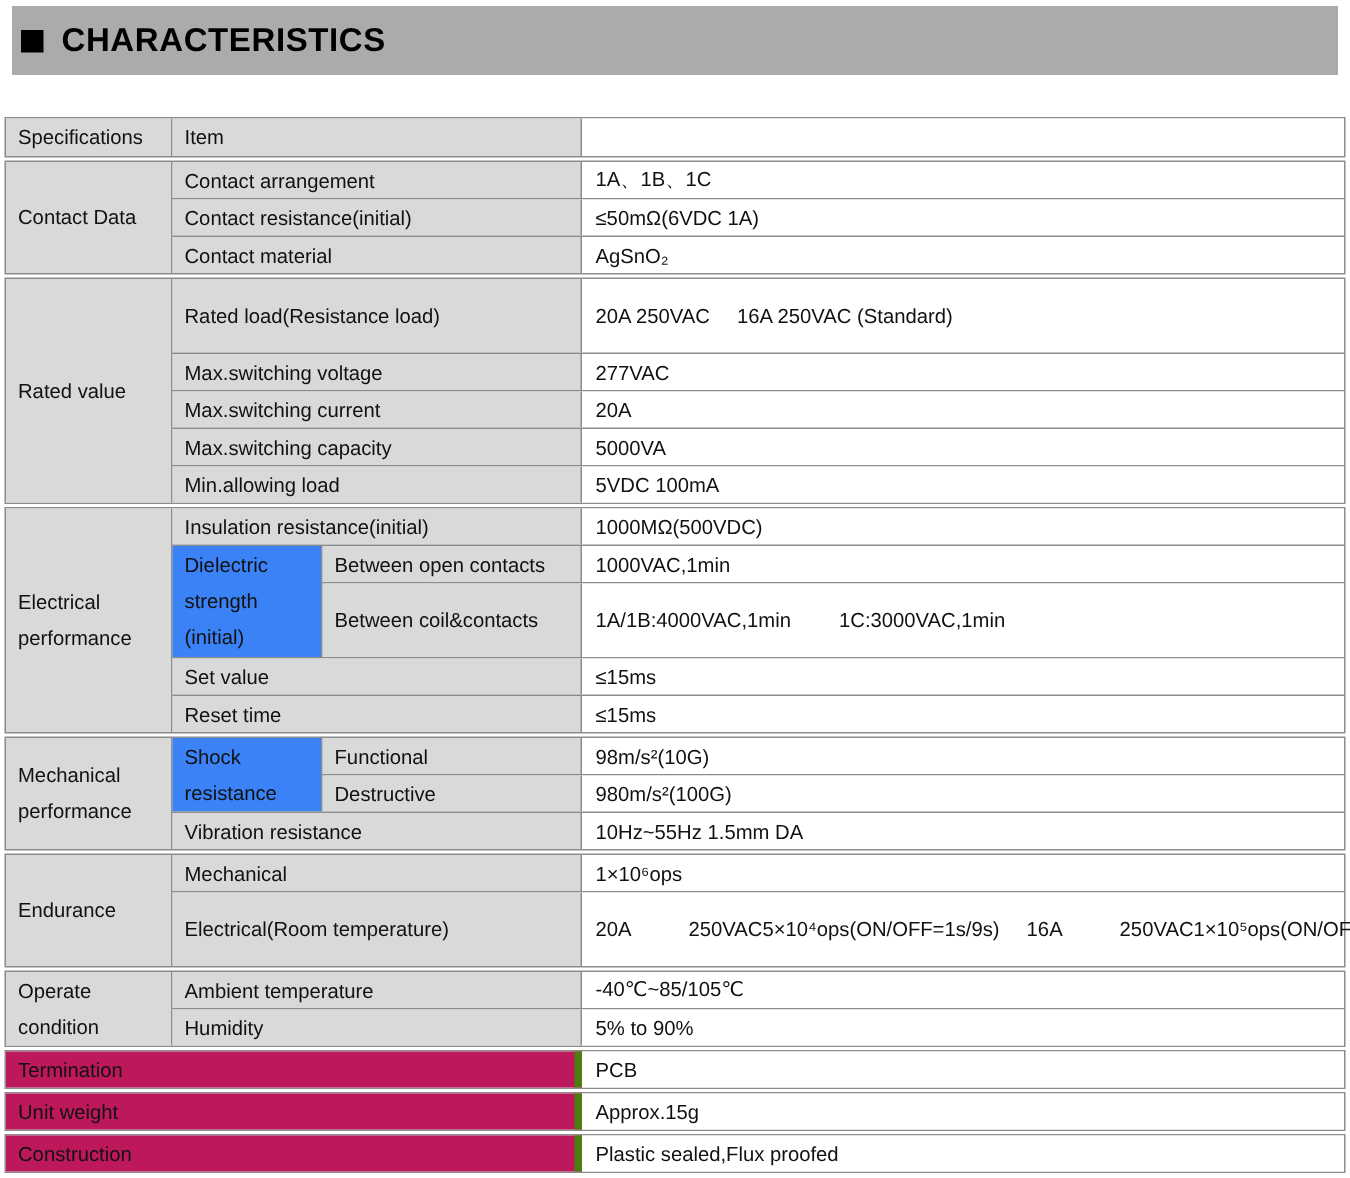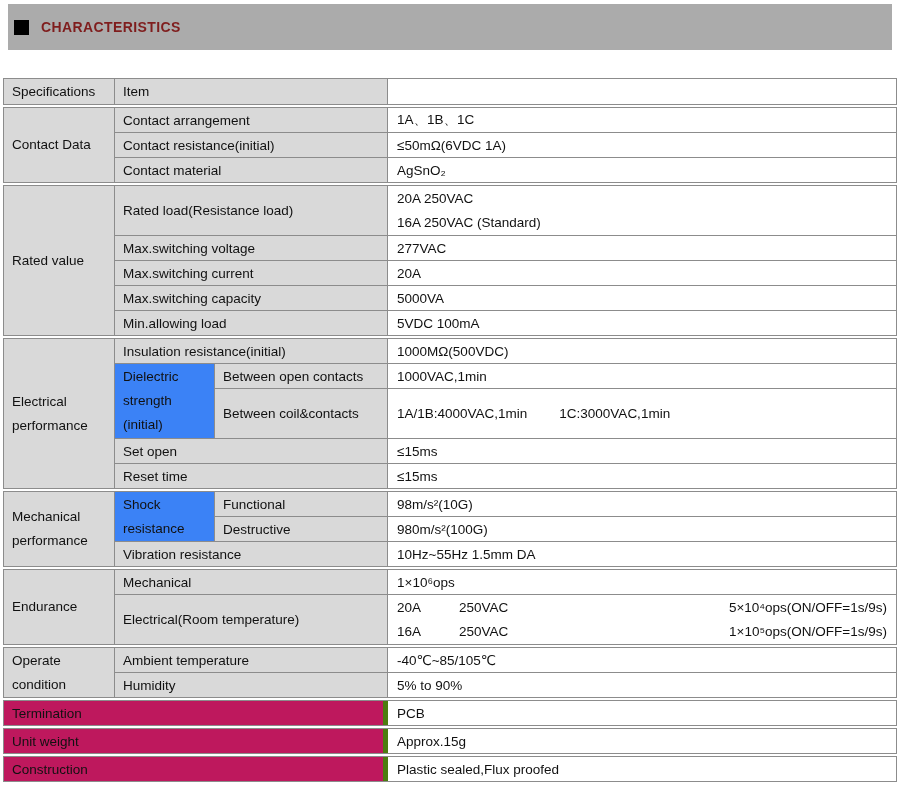--- a/index.html
+++ b/index.html
@@ -4,42 +4,42 @@
 <style>
   html,body{margin:0;padding:0;background:#ffffff;}
   body{width:900px;height:785px;overflow:hidden;
        font-family:"Liberation Sans","DejaVu Sans",sans-serif;
        color:#111;font-size:13.5px;-webkit-font-smoothing:antialiased;}
 
   
   .band{margin:4px 8px 0 8px;height:46px;background:#ababab;
         display:flex;align-items:center;padding-left:6px;box-sizing:border-box;}
   .sq{width:15px;height:15px;background:#000;display:inline-block;margin:0 12px 0 0;}
-  .band-title{font-size:14px;font-weight:bold;letter-spacing:0.4px;color:#7f1d1d;}
+  .band-title{font-size:22px;font-weight:bold;letter-spacing:0.4px;color:#000000;}
 
   
   .tbl{margin:28px 3px 0 3px;}
   .grp{display:flex;border:1px solid #8c8c8c;margin-top:2px;background:#fff;}
   .tbl .grp:first-child{margin-top:16px;}
 
   .cellgray{background:#d9d9d9;}
   .spec{flex:0 0 111px;width:111px;background:#d9d9d9;border-right:1px solid #8c8c8c;
         display:flex;flex-direction:column;justify-content:center;
         padding-left:8px;box-sizing:border-box;line-height:24px;}
   .rows{flex:1;display:flex;flex-direction:column;min-width:0;}
   .row{display:flex;border-top:1px solid #8c8c8c;}
   .row:first-child{border-top:0;}
   .item{flex:0 0 273px;width:273px;background:#d9d9d9;border-right:1px solid #8c8c8c;
         display:flex;align-items:center;padding-left:8px;box-sizing:border-box;min-height:24px;}
   .val{flex:1;display:flex;align-items:center;padding-left:9px;padding-right:9px;
        min-height:24px;background:#fff;min-width:0;}
   .tall>.item,.tall>.val{min-height:49px;}
 
   
-  .vcol{flex-direction:column;align-items:stretch;padding:0;}
+  .vcol{flex-direction:row;align-items:stretch;padding:0;}
   .vline{min-height:24px;display:flex;align-items:center;padding-left:9px;padding-right:9px;}
   .vflex .cur{flex:0 0 62px;}
   .vflex .volt{flex:1;}
   .vflex .ops{text-align:right;white-space:nowrap;}
   .gap2{margin-left:32px;}
 
   
   .subwrap{padding:0;align-items:stretch;}
   .sublab{flex:0 0 100px;width:100px;background:#3b82f6;border-right:1px solid #8c8c8c;
           display:flex;flex-direction:column;justify-content:center;
@@ -146,21 +146,21 @@
             <div class="srow stall">
               <div class="sitem">Between coil&amp;contacts</div>
               <div class="val">
                 <span>1A/1B:4000VAC,1min</span>
                 <span class="gap2">1C:3000VAC,1min</span>
               </div>
             </div>
           </div>
         </div>
         <div class="row">
-          <div class="item">Set open</div>
+          <div class="item">Set value</div>
           <div class="val">≤15ms</div>
         </div>
         <div class="row">
           <div class="item">Reset time</div>
           <div class="val">≤15ms</div>
         </div>
       </div>
     </div>
 
     <div class="grp">

